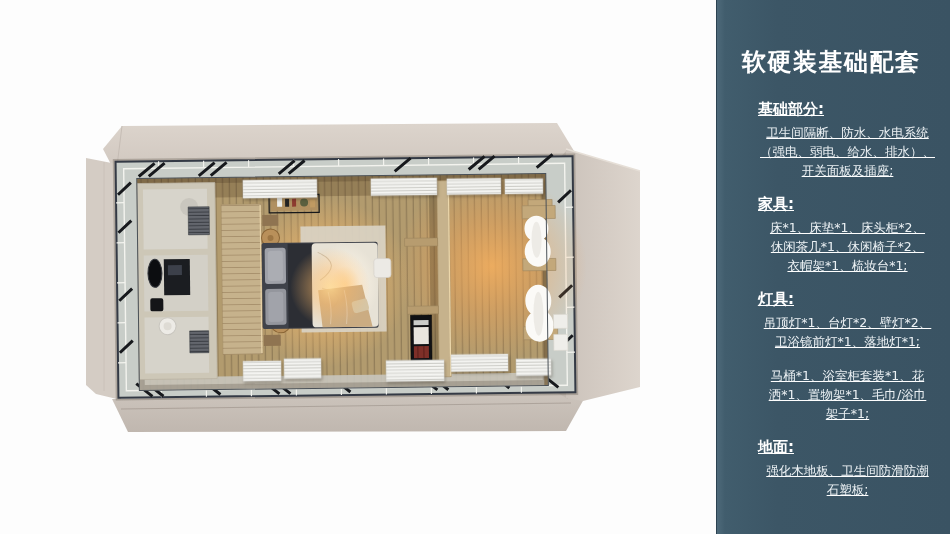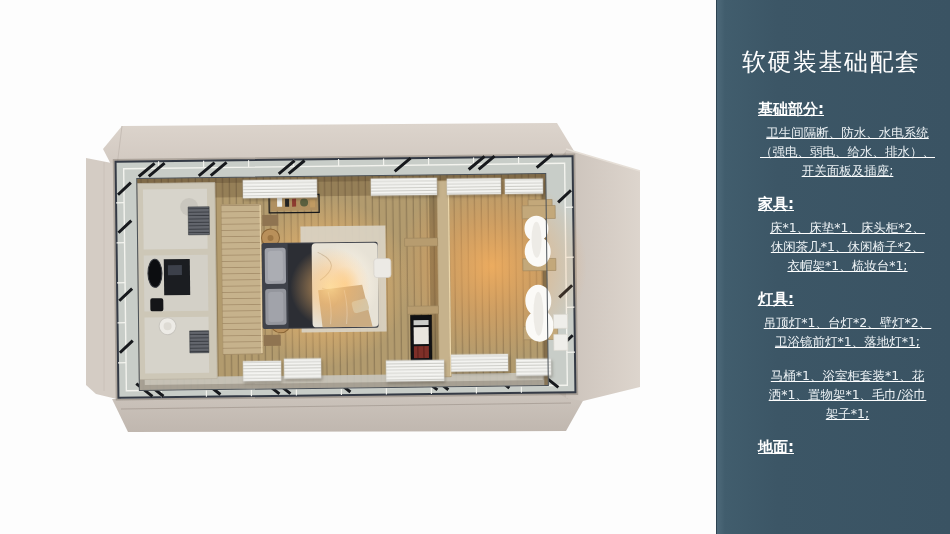--- a/index.html
+++ b/index.html
@@ -2,21 +2,21 @@
 <html><head>
 <meta charset="utf-8">
 <style>
   html,body{margin:0;padding:0;background:#ffffff;}
   .stage{position:relative;width:950px;height:534px;background:#fdfdfd;overflow:hidden;
          font-family:"DejaVu Sans","Liberation Sans",sans-serif;}
   .art{position:absolute;left:0;top:0;width:716px;height:534px;}
   .panel{position:absolute;left:716px;top:0;width:234px;height:534px;box-sizing:border-box;
          background:linear-gradient(to right,#4e6a7a 0px,#415d6d 8px,#3c5666 60px,#3a5363 100%);
          border-left:1px solid #2c4251;color:#ffffff;padding:46px 13px 0 25px;}
-  .panel h1{font-size:24px;font-weight:normal;letter-spacing:1.5px;margin:0 0 22px 0;white-space:nowrap;}
+  .panel h1{font-size:24px;font-weight:bold;letter-spacing:1.5px;margin:0 0 22px 0;white-space:nowrap;}
   .sec{margin:0 0 15px 16px;text-decoration:underline;}
   .sec h2{font-size:15px;font-weight:bold;margin:0 0 4px 0;}
   .sec p{font-size:12.5px;line-height:19px;margin:0;white-space:pre-line;color:#edf2f5;text-align:center;}
   .shadowed{filter:drop-shadow(1.5px 2.5px 1.5px rgba(40,30,15,.30));}
 </style>
 </head>
 <body>
 
 <div class="stage">
 
@@ -230,15 +230,17 @@
     </div>
 
     <div class="sec">
       <p>马桶*1、浴室柜套装*1、花
 洒*1、置物架*1、毛巾/浴巾
 架子*1;</p>
     </div>
 
     <div class="sec">
       <h2>地面:</h2>
+      <p>强化木地板、卫生间防滑防潮
+石塑板;</p>
     </div>
   </aside>
 </div>
 
 </body></html>

